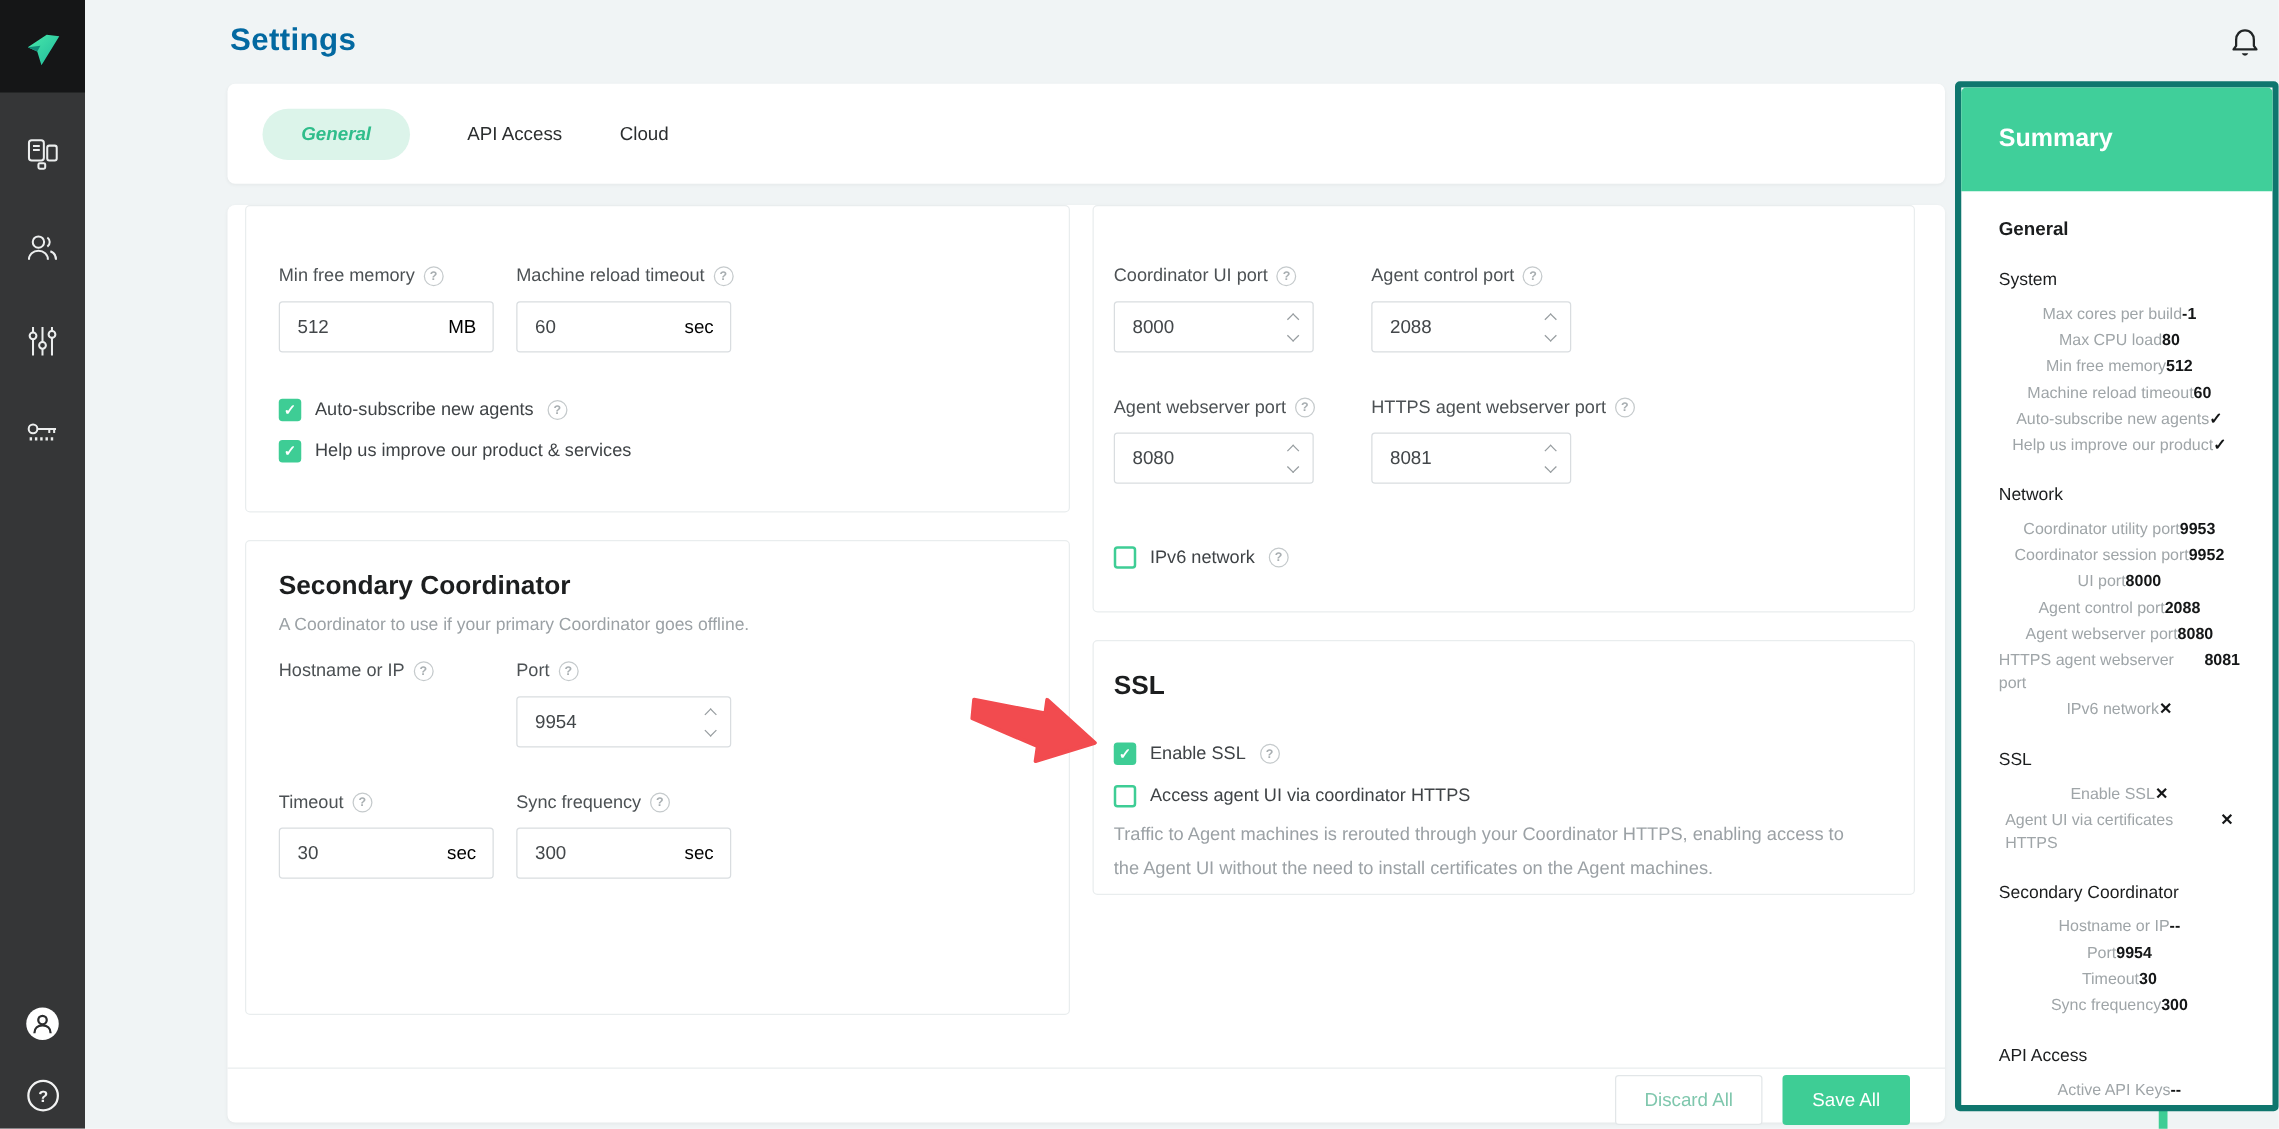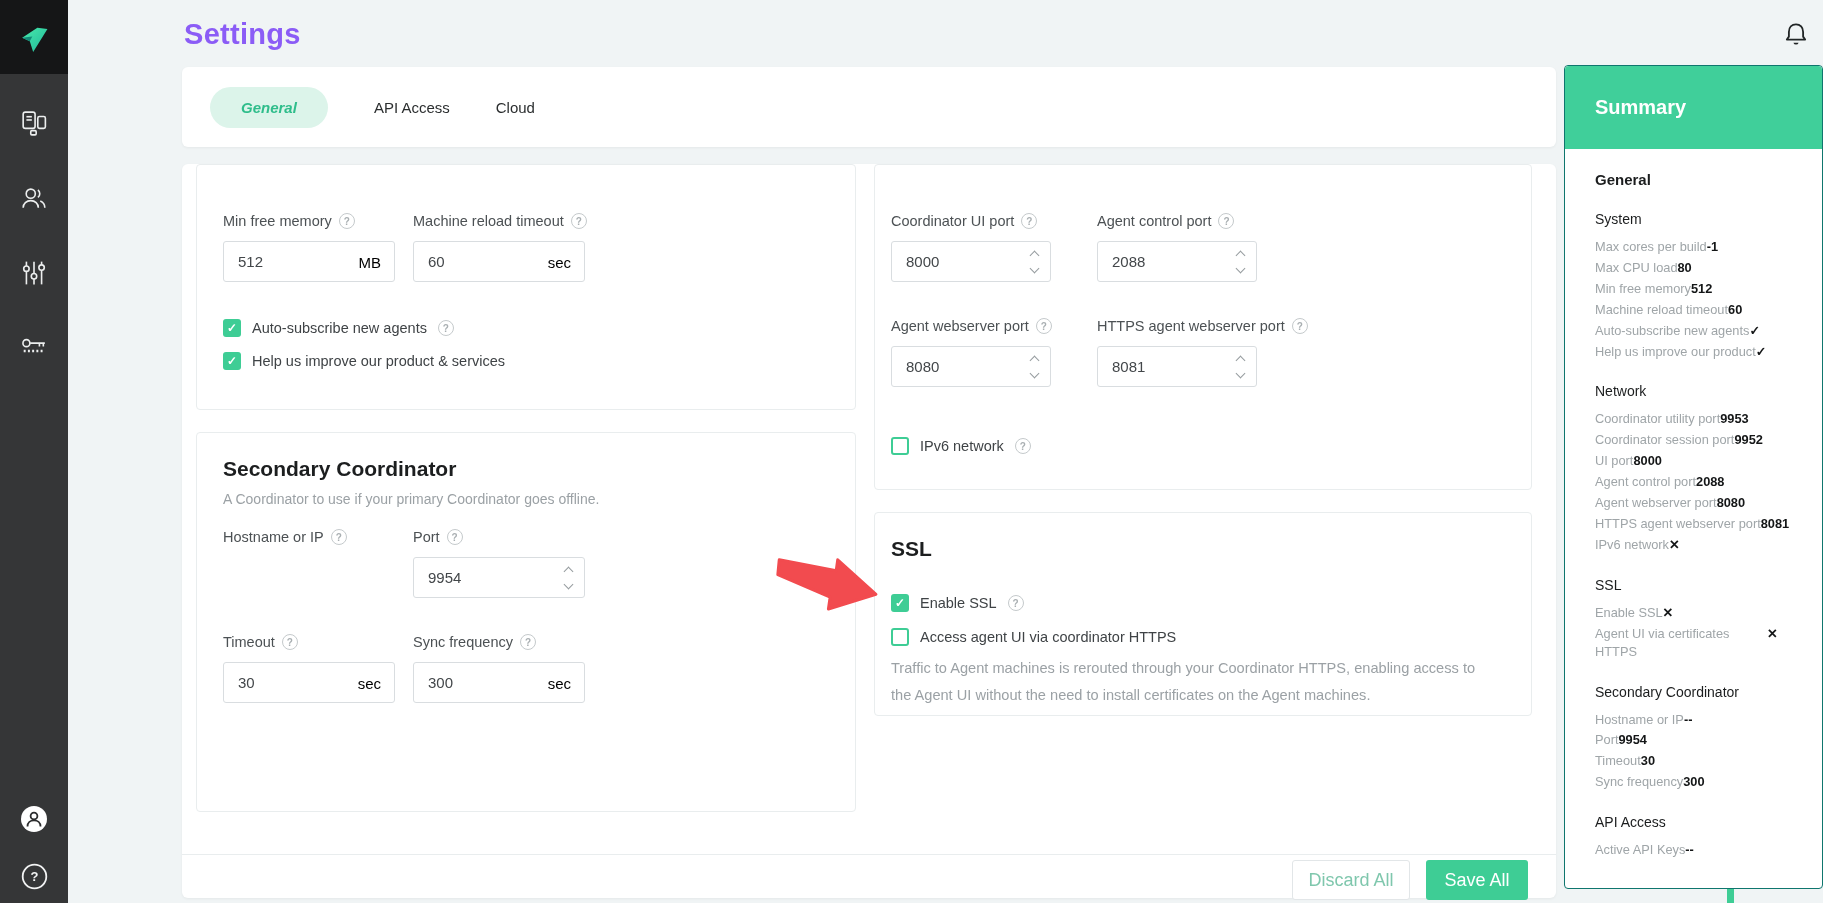--- a/index.html
+++ b/index.html
@@ -8,21 +8,21 @@
   body{position:relative;background:#f0f4f5;font-family:"Liberation Sans",sans-serif;overflow:hidden}
 
   
   .sidebar{position:absolute;left:0;top:0;width:68px;height:903px;background:#353637}
   .logo-box{position:absolute;left:0;top:0;width:68px;height:74px;background:#151617;display:flex;align-items:center;justify-content:center;cursor:pointer}
   .nav{position:absolute;left:0;top:108px;width:68px;display:flex;flex-direction:column;align-items:center;gap:45px}
   .nav-item{width:30px;height:30px;display:flex;align-items:center;justify-content:center;cursor:pointer}
   .side-bottom{position:absolute;left:0;bottom:0;width:68px;display:flex;flex-direction:column;align-items:center;gap:27px;padding-bottom:12px}
 
   
-  .page-title{position:absolute;left:184px;top:18px;font-size:29px;font-weight:700;color:#8b5cf6;letter-spacing:.3px}
+  .page-title{position:absolute;left:184px;top:18px;font-size:25px;font-weight:700;color:#0369a1;letter-spacing:.3px}
   .bell-wrap{position:absolute;left:1782px;top:20px;width:30px;height:34px;cursor:pointer}
 
   
   .tabs-card{position:absolute;left:182px;top:67px;width:1374px;height:80px;background:#fff;border-radius:6px;box-shadow:0 1px 3px rgba(0,0,0,.05);display:flex;align-items:center;padding-left:28px}
   .tab-pill{background:#dcf4ea;color:#2fbd8b;font-style:italic;font-weight:700;font-size:15px;padding:12px 31px;border-radius:22px;cursor:pointer}
   .tab{margin-left:46px;font-size:15px;color:#2b2e2f;cursor:pointer}
 
   
   .main-card{position:absolute;left:182px;top:164px;width:1374px;height:734px;background:#fff;border-radius:6px;box-shadow:0 1px 3px rgba(0,0,0,.05)}
   .inner-card{position:absolute;background:#fff;border:1px solid #e9edee;border-radius:4px}
@@ -64,33 +64,33 @@
   #card-network .row1{margin:48px 0 0 16px}
   #card-network .row2{margin:36px 0 0 16px}
   #card-network .cb-row{margin:50px 0 0 16px}
 
   #card-ssl .cb-row.enable{margin-top:33px}
   #card-ssl .cb-row.access{margin-top:16px}
   .ssl-desc{font-size:14.6px;color:#9ba1a5;line-height:27px;margin-top:9px;max-width:608px}
 
   .footer-line{position:absolute;left:0;right:0;top:690px;border-top:1px solid #e9edee}
   .footer-btns{position:absolute;top:696px;right:28px;display:flex;gap:16px}
-  .btn{height:40px;border-radius:3px;font-size:18px;display:flex;align-items:center;justify-content:center;font-family:inherit;cursor:pointer}
+  .btn{height:40px;border-radius:3px;font-size:15px;display:flex;align-items:center;justify-content:center;font-family:inherit;cursor:pointer}
   .btn.ghost{width:118px;background:#fff;border:1px solid #e2e6e8;color:#7fc7ad}
   .btn.primary{width:102px;background:#3ecd95;border:0;color:#fff}
 
   .scroll-thumb{position:absolute;left:1545px;top:332px;width:7px;height:466px;border-radius:4px;background:#3ecd95;cursor:grab}
 
   
-  .summary{position:absolute;left:1564px;top:65px;width:259px;height:824px;background:#fff;border:1px solid #0f766e;border-radius:4px}
+  .summary{position:absolute;left:1564px;top:65px;width:259px;height:824px;background:#fff;border:5px solid #0f766e;border-radius:4px}
   .sum-head{height:83px;background:#40cf9a;display:flex;align-items:center;padding-left:30px;color:#fff;font-size:20px;font-weight:700;border-radius:4px 4px 0 0}
   .sum-body{padding:22px 26px 0 30px}
   .sum-section{font-size:15px;font-weight:700;color:#1b1d1e}
   .sum-group-h{font-size:14px;font-weight:400;color:#1b1d1e;margin-top:23px}
-  .srow{display:flex;justify-content:flex-start;align-items:flex-start;margin-top:3px}
+  .srow{display:flex;justify-content:center;align-items:flex-start;margin-top:3px}
   .srow.first{margin-top:11px}
   .sl{font-size:12.8px;color:#9fa5a8;max-width:172px;line-height:1.4}
   .sv{font-size:12.8px;font-weight:700;color:#141617;line-height:1.4;text-align:right}
 
   
   .arrow{position:absolute;left:773px;top:556px;width:108px;height:56px;transform:rotate(13deg);pointer-events:none}
 </style>
 </head>
 <body>
 

